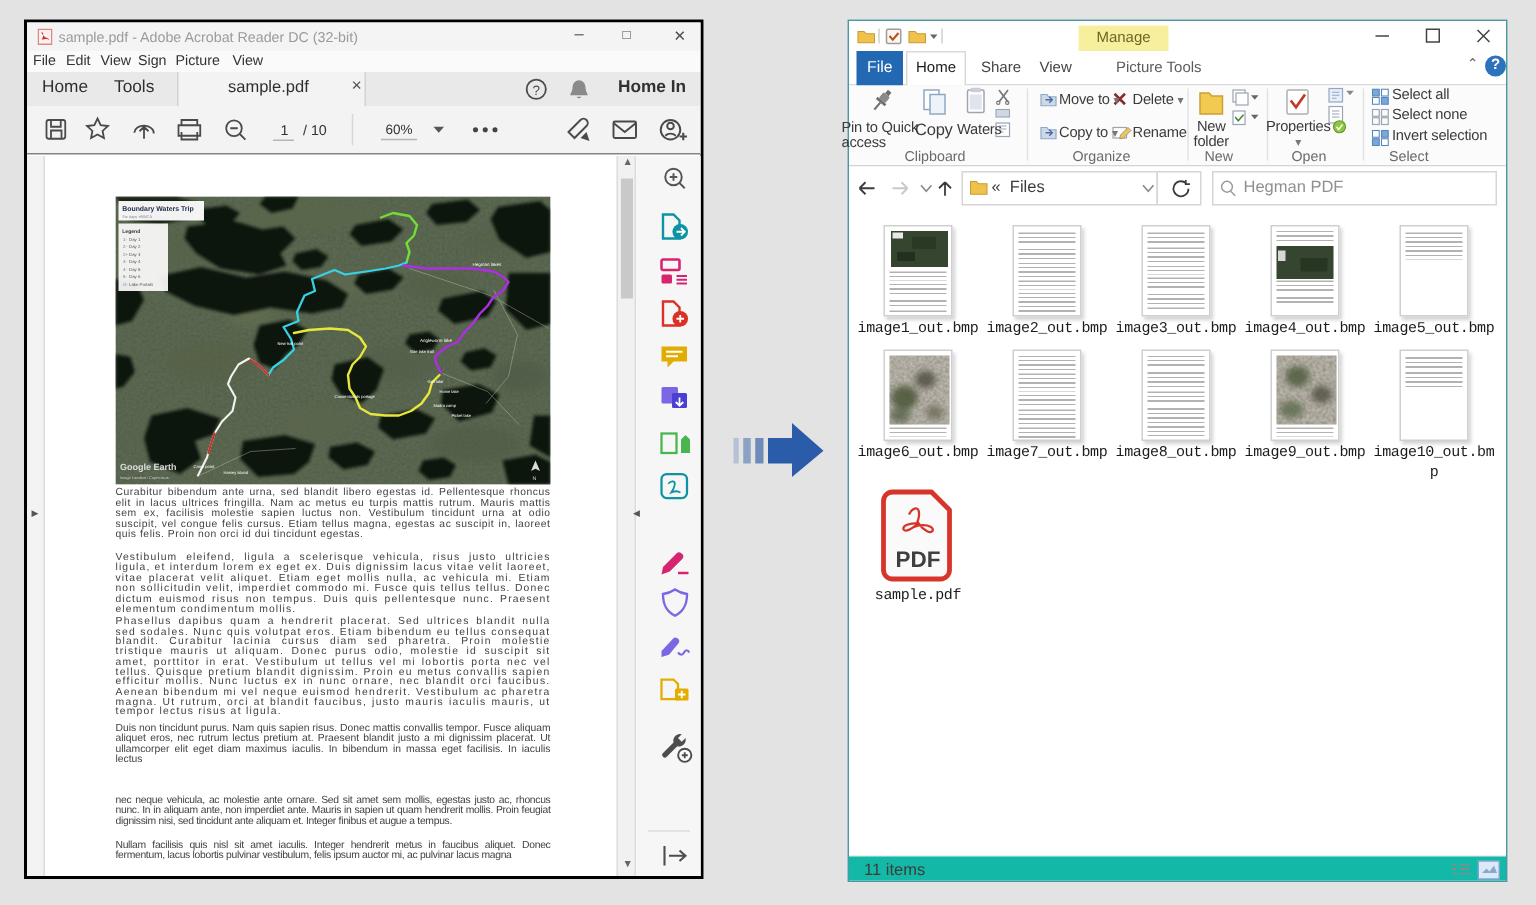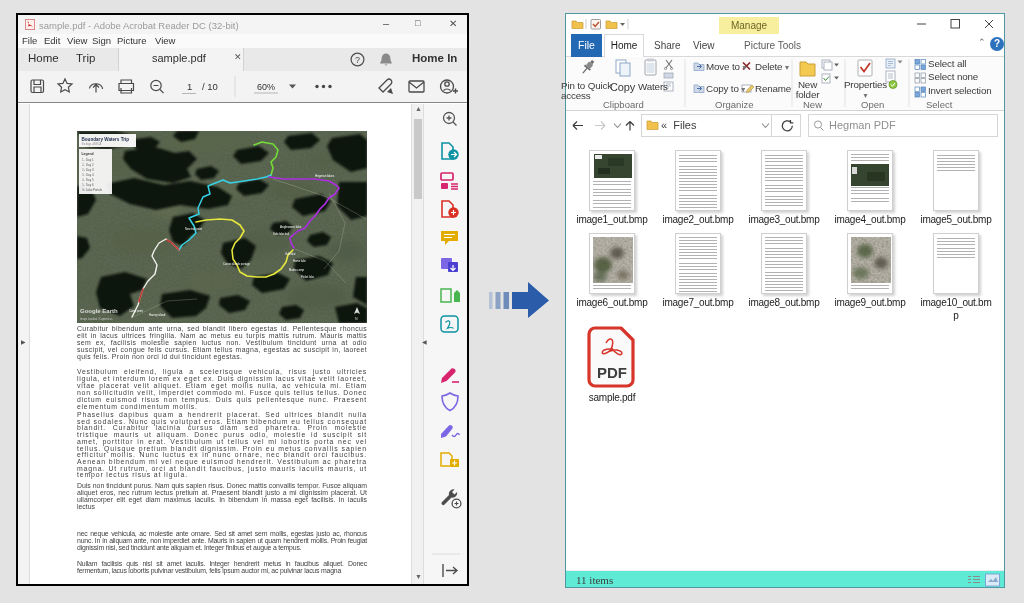--- a/index.html
+++ b/index.html
@@ -33,25 +33,25 @@
   
   #exp { position:absolute; left:565px; top:13px; width:440px; height:575px;
     border:1px solid #4f98a1; background:#fff; }
   #exp-title { position:absolute; left:0; top:0; width:438px; height:20px; background:#fff; }
   #exp-tabs { position:absolute; left:0; top:20px; width:438px; height:23px; background:#fff;
     border-bottom:1px solid #d9d9d9; font-size:10px; color:#444; }
   #exp-ribbon { position:absolute; left:0; top:43px; width:438px; height:54px; background:#fbfbfb;
     border-bottom:1px solid #d4d4d4; }
   #exp-addr { position:absolute; left:0; top:97px; width:438px; height:29px; background:#fff; }
   #exp-files { position:absolute; left:0; top:126px; width:438px; height:430px; background:#fff; }
-  #exp-status { position:absolute; left:0; top:556px; width:438px; height:17px; background:#5eead4;
-    border-top:1px solid #ededed; font-size:11px; color:#3d3d3d;font-family:Liberation Serif, serif; }
+  #exp-status { position:absolute; left:0; top:556px; width:438px; height:17px; background:#14b8a6;
+    border-top:1px solid #ededed; font-size:11px; color:#3d3d3d; }
   .thumb { position:absolute; width:46px; height:61px; background:#fff; border:1px solid #cfcfcf;
     box-shadow:1.5px 2px 2.5px rgba(0,0,0,0.18); overflow:hidden; }
-  .tlabel { position:absolute; width:86px; text-align:center; font-size:10px; letter-spacing:-0.25px; line-height:13px; color:#1c1c1c; }
+  .tlabel { position:absolute; width:86px; text-align:center; font-size:10px; letter-spacing:-0.25px; line-height:13px; color:#1c1c1c;font-family:Liberation Mono, monospace; }
   .tline { margin:1px 3px 2px 3px; }
   .glines { background:repeating-linear-gradient(to bottom,#b2b2b2 0 1px,rgba(0,0,0,0) 1px 3px); }
 </style>
 </head>
 <body>
 
 <div id="acr">
   <div id="acr-title">
     <svg class="abs" style="left:7px;top:4px" width="10" height="11" viewBox="0 0 10 11">
       <rect x="0.5" y="0.5" width="9" height="10" fill="#fdf0ef" stroke="#d88" stroke-width="1"></rect>
@@ -66,21 +66,21 @@
     <span style="left:4px">File</span>
       <span style="left:26px">Edit</span>
       <span style="left:49px">View</span>
     <span style="left:74px">Sign</span>
       <span style="left:99px">Picture</span>
       <span style="left:137px">View</span>
   </div>
   <div id="acr-tabs">
     <div id="acr-tab-active"></div>
     <span class="abs" style="left:10px;top:4px">Home</span>
-    <span class="abs" style="left:58px;top:4px">Trip</span>
+    <span class="abs" style="left:58px;top:4px">Tools</span>
     <span class="abs" style="left:134px;top:4px;font-size:11px">sample.pdf</span>
     <span class="abs" style="left:216px;top:4px;font-size:9px;color:#555">✕</span>
     <svg class="abs" style="left:332px;top:4px" width="15" height="15" viewBox="0 0 15 15">
       <circle cx="7.5" cy="7.5" r="6.4" fill="none" stroke="#4c4c4c" stroke-width="1.2"></circle>
       <text x="5" y="11" font-size="9" fill="#4c4c4c" font-family="Liberation Sans">?</text>
     </svg>
     <svg class="abs" style="left:361px;top:4px" width="14" height="15" viewBox="0 0 14 15">
       <path d="M7 1.5 a4.3 4.3 0 0 1 4.3 4.3 c0 3.5 1.6 4.6 1.6 5.7 H1.1 c0 -1.1 1.6 -2.2 1.6 -5.7 A4.3 4.3 0 0 1 7 1.5 Z M5.5 12.5 a1.6 1.6 0 0 0 3 0" fill="#8a8a8a"></path>
     </svg>
     <span class="abs" style="left:394px;top:4px;font-weight:bold;color:#323232">Home In</span>

